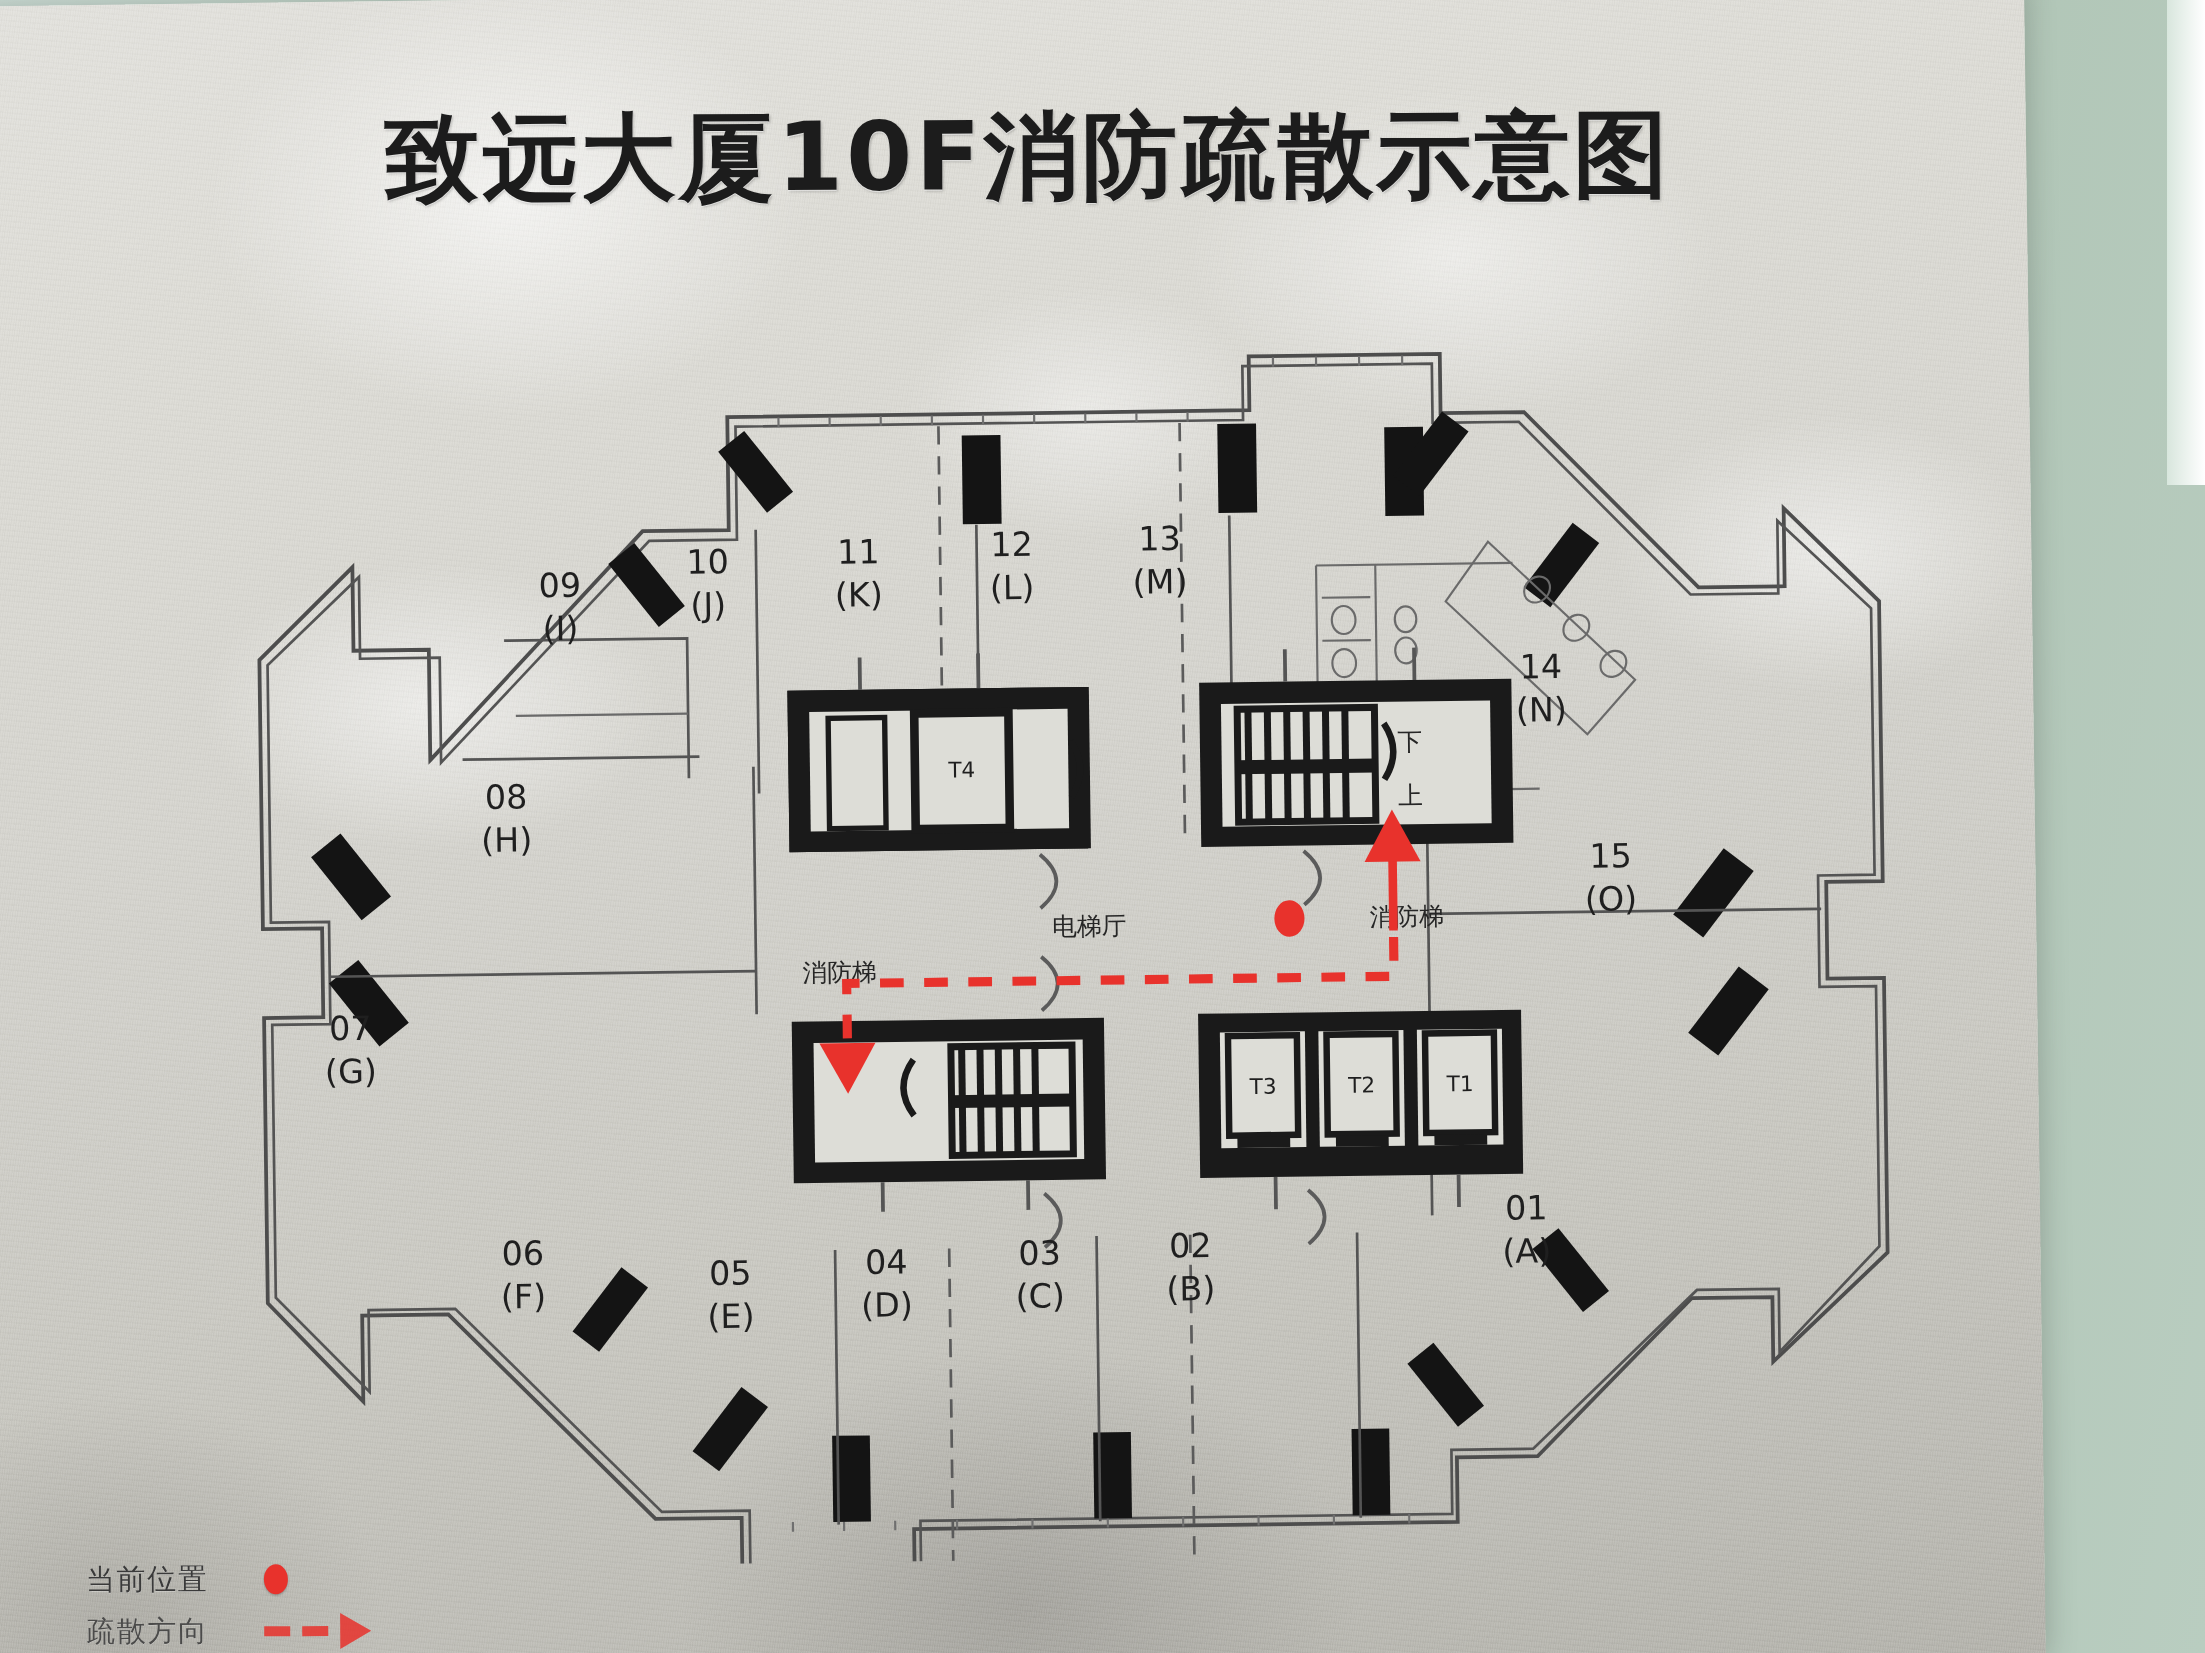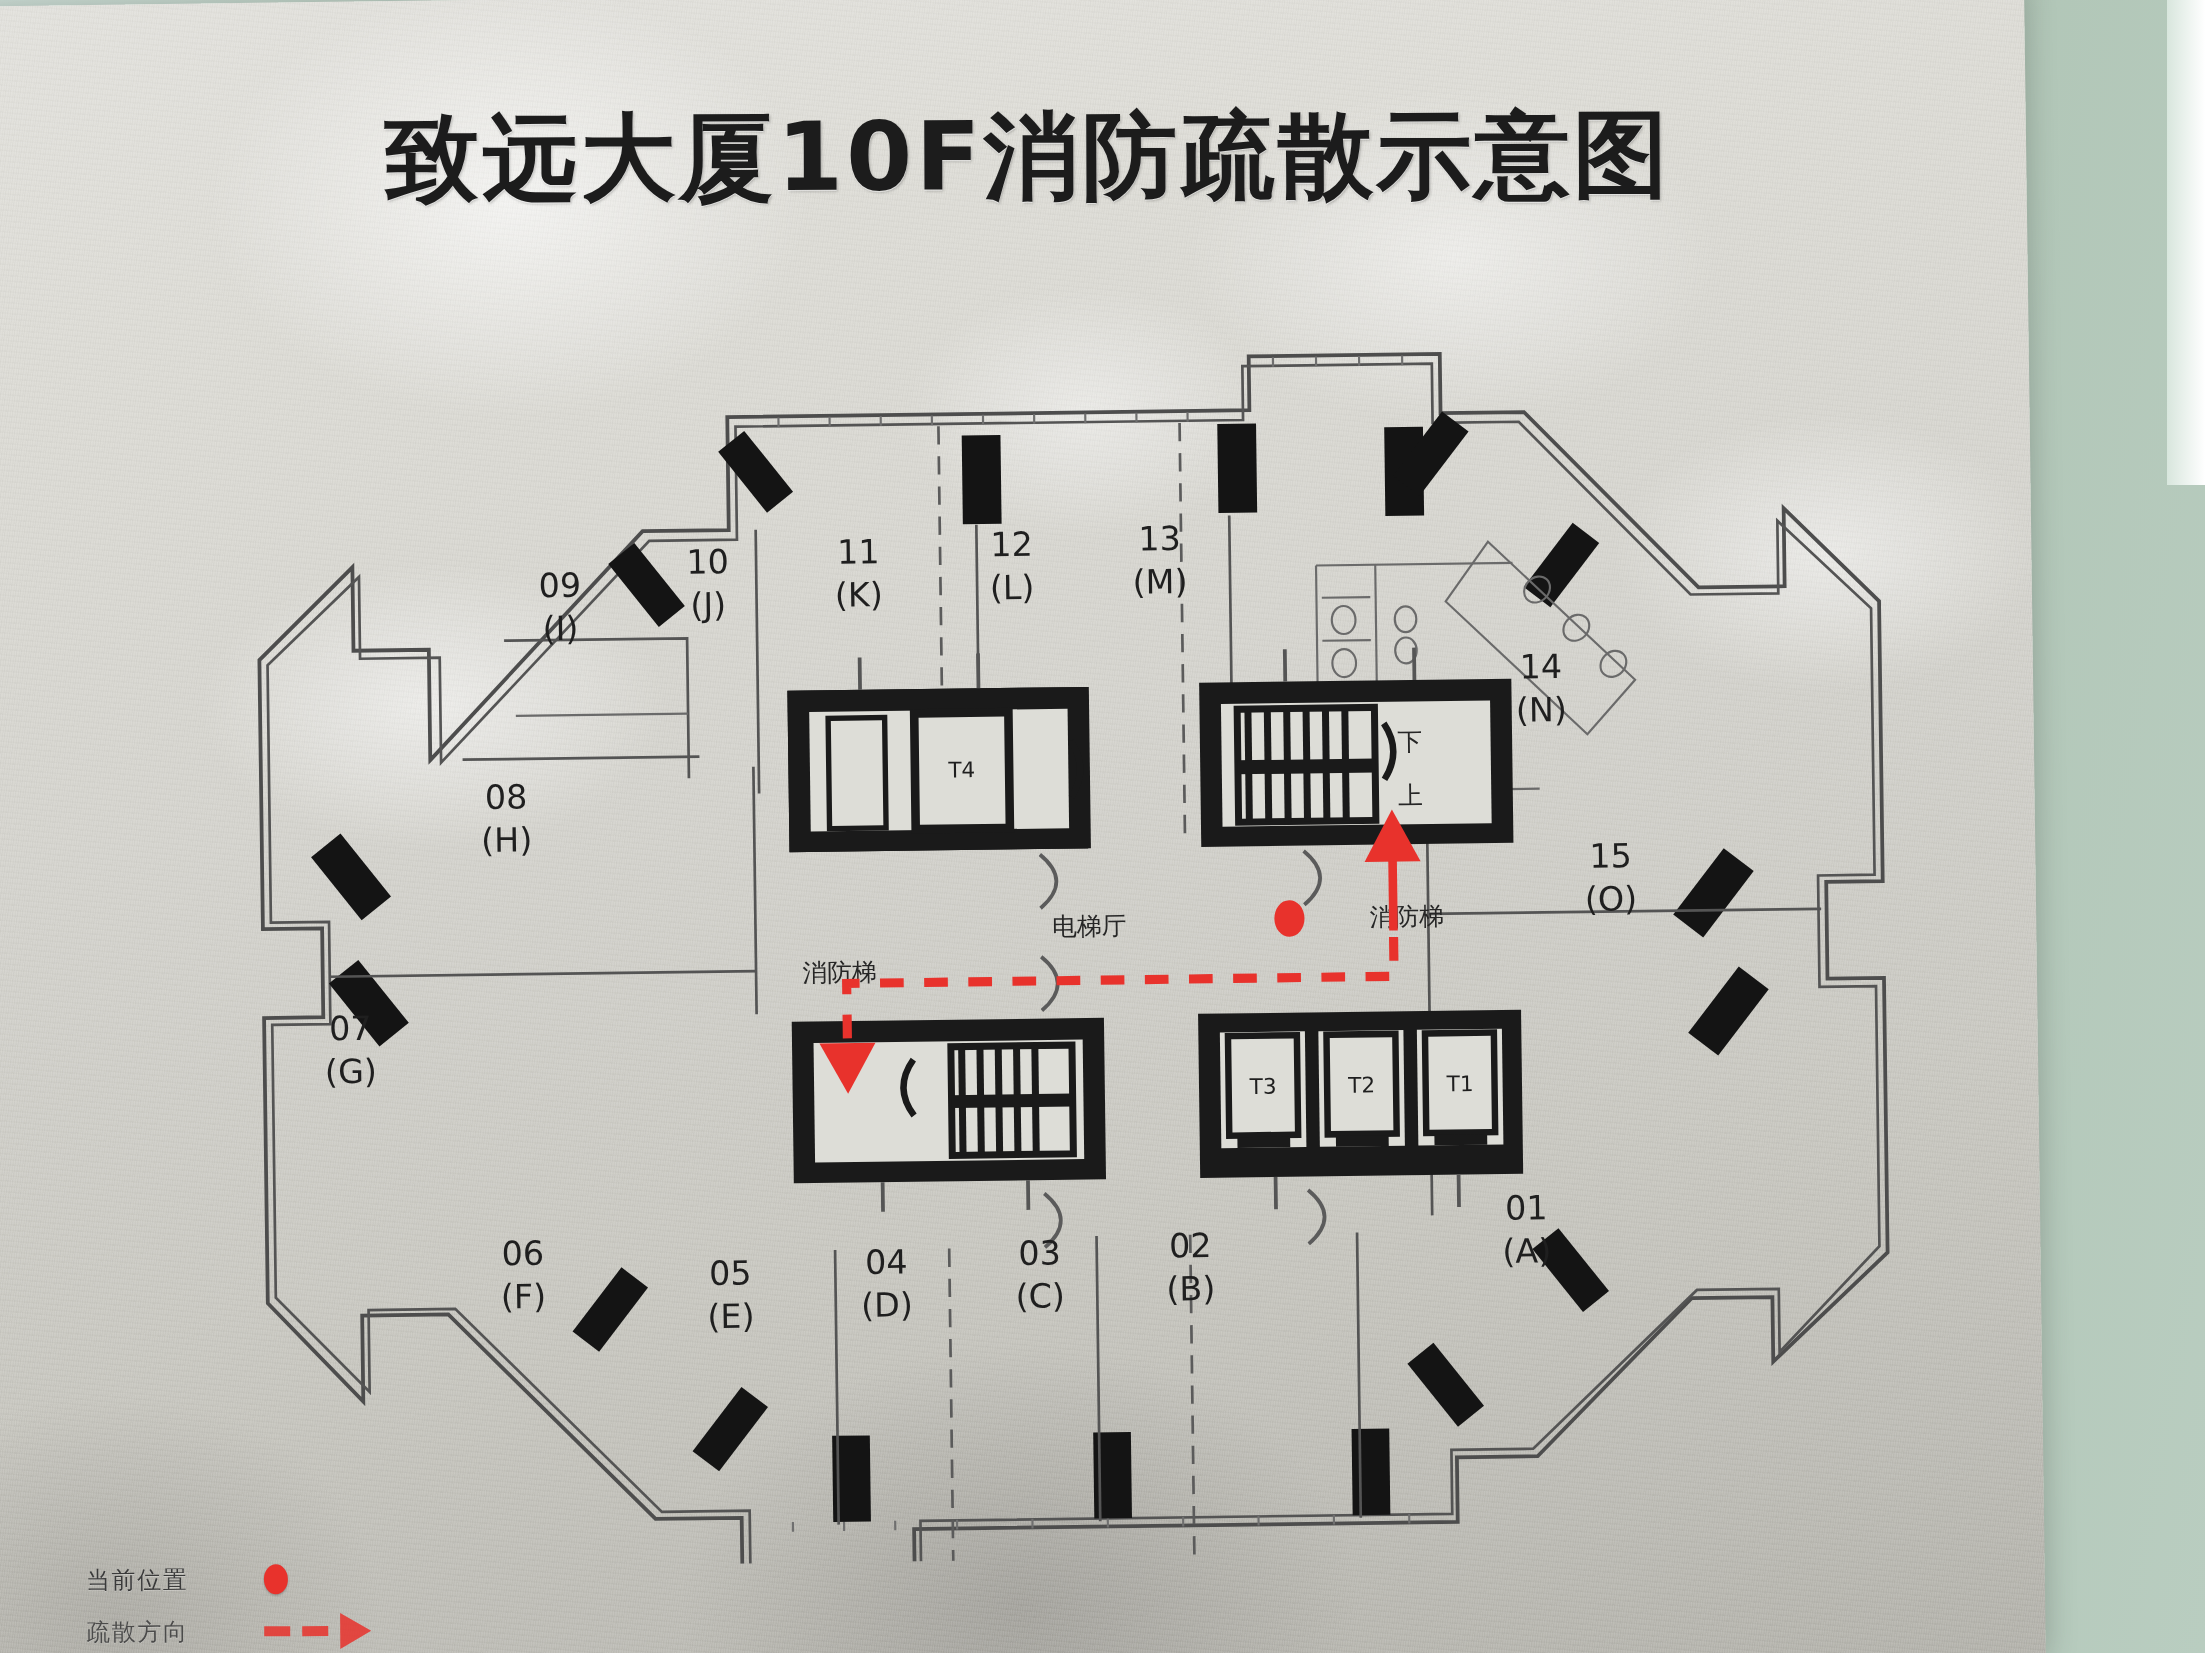--- a/index.html
+++ b/index.html
@@ -61,21 +61,21 @@
     transform:rotate(0.55deg);
     font-family:"DejaVu Sans","Liberation Sans",sans-serif;
   }
 
   
   #plan{position:absolute;left:178px;top:232px;width:1739px;height:1335px;}
 
   
   #legend{position:absolute;left:92px;top:1551px;width:485px;transform:rotate(0.4deg);}
   .legend-row{display:flex;align-items:center;height:52px;}
-  .legend-label{font-size:24px;color:#3a3a3a;width:162px;letter-spacing:1.6px;
+  .legend-label{font-size:29px;color:#3a3a3a;width:162px;letter-spacing:1.6px;
     text-shadow:0 0.5px 0 rgba(255,255,255,.5);}
   .legend-mark{flex:1;display:flex;align-items:center;padding-left:16px;}
   .dot{width:24px;height:30px;border-radius:50%;background:#e8322c;
     box-shadow:0 1.1px 2.2px rgba(0,0,0,.25);}
   .dash-arrow{display:flex;align-items:center;}
   .dash-arrow i{display:block;width:26px;height:10.8px;background:#e8322c;margin-right:12px;}
   .arrowhead{width:0;height:0;border-top:18.3px solid transparent;border-bottom:18.3px solid transparent;
     border-left:31px solid #e8322c;}
   .fade-bottom{opacity:.85;}
 </style>

